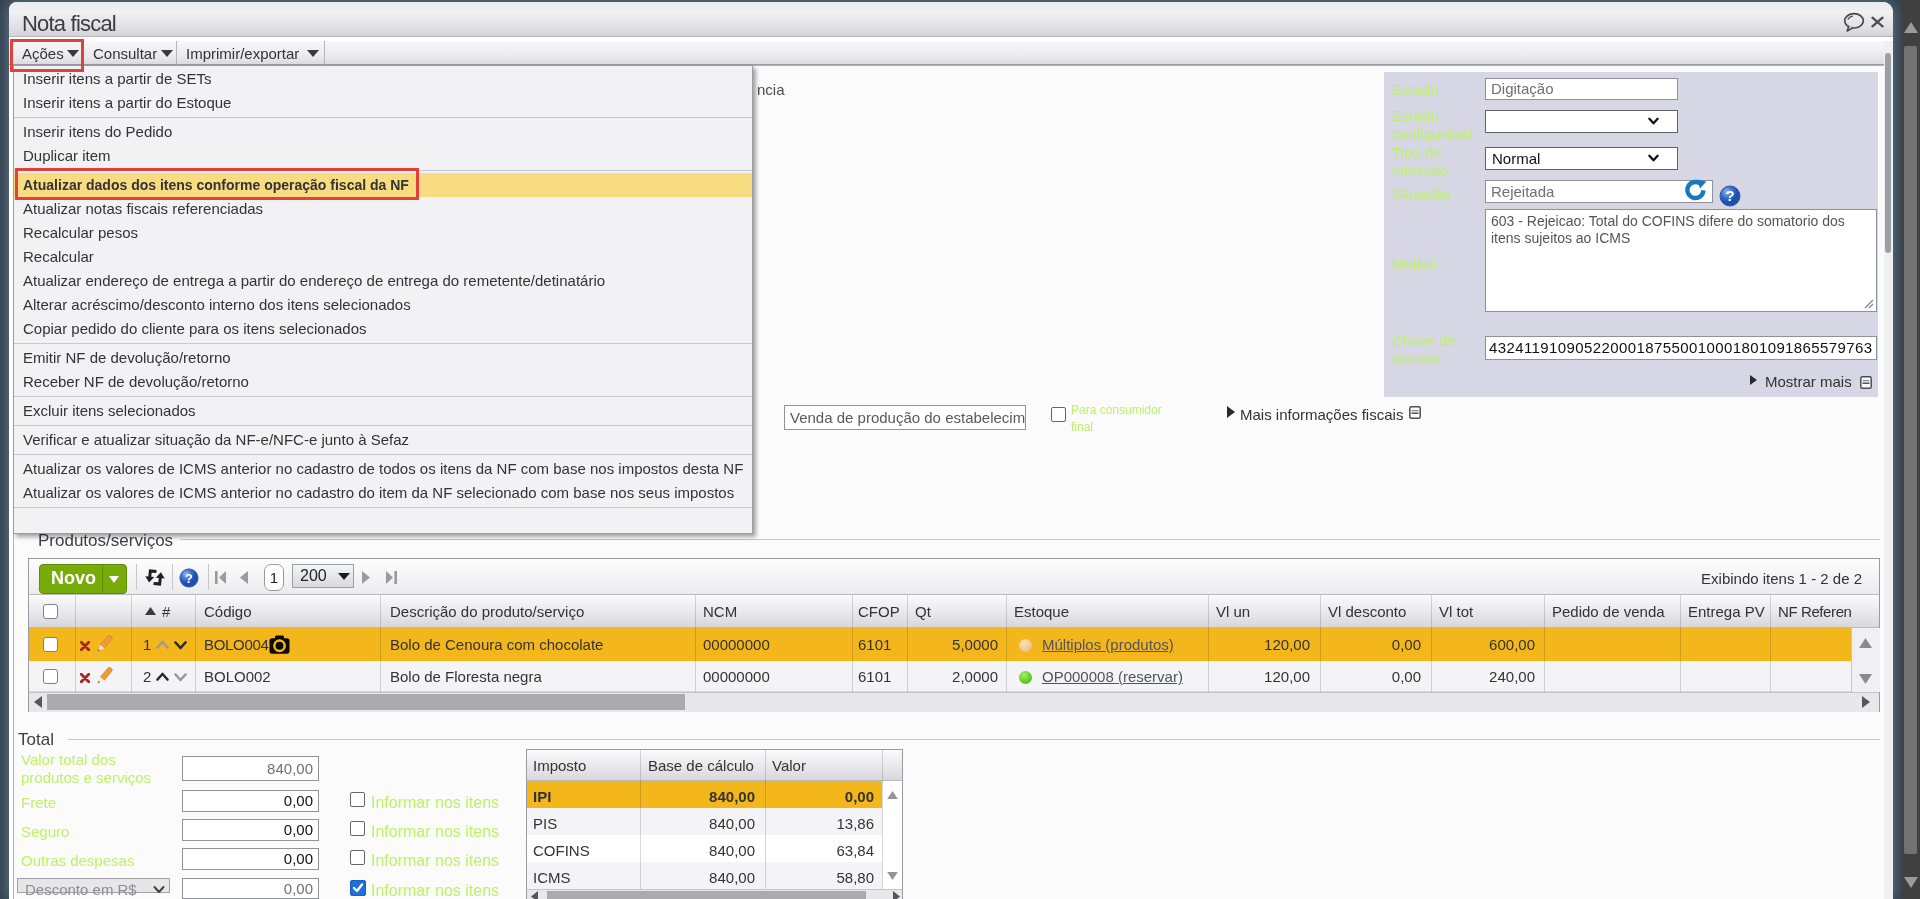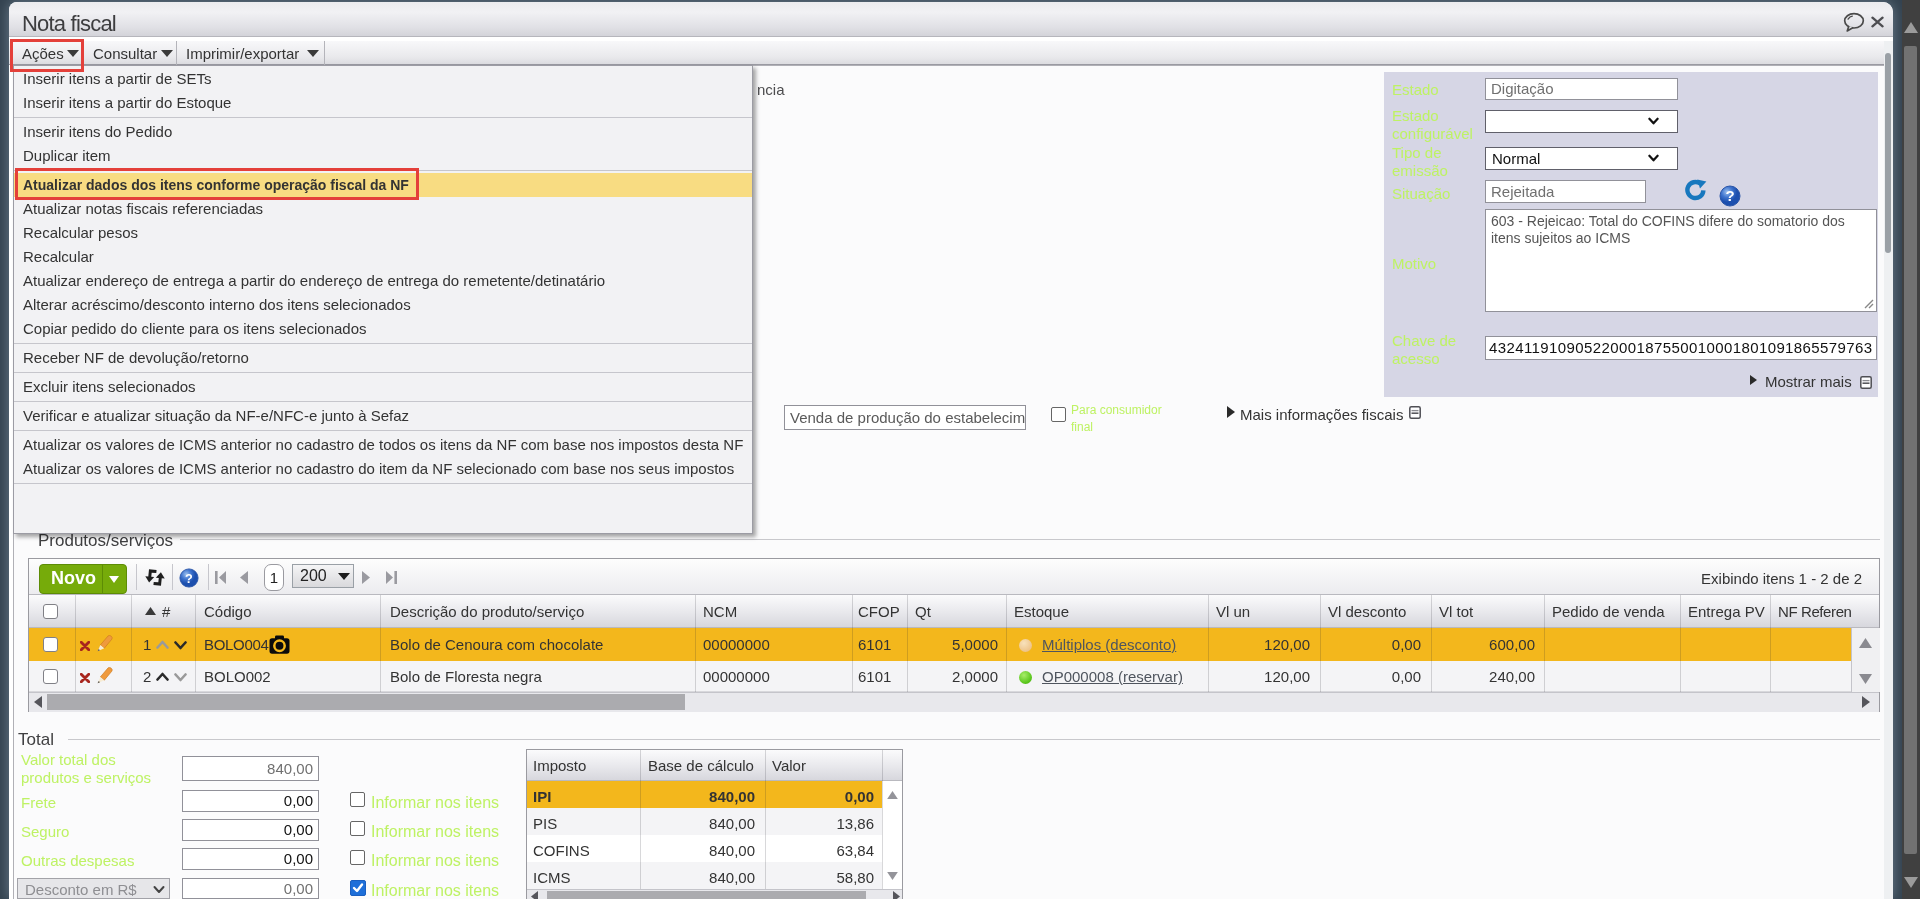--- a/index.html
+++ b/index.html
@@ -98,21 +98,21 @@
 <div class="fsel" style="left:1485px;top:110px;width:193px;height:23px;"></div>
 <svg class="chev" style="left:1648px;top:116px;" viewBox="0 0 12 12">
     <path d="M1.5 3 L6 8 L10.5 3" fill="none" stroke="#111" stroke-width="2.4" stroke-linecap="round" stroke-linejoin="round"></path>
   </svg>
 <div class="flabel" style="left:1392px;top:144px;">Tipo de<br>emissão</div>
 <div class="fsel" style="left:1485px;top:147px;width:193px;height:23px;font-size:15px;color:#111;padding:2px 0 0 6px;">Normal</div>
 <svg class="chev" style="left:1648px;top:153px;" viewBox="0 0 12 12">
     <path d="M1.5 3 L6 8 L10.5 3" fill="none" stroke="#111" stroke-width="2.4" stroke-linecap="round" stroke-linejoin="round"></path>
   </svg>
 <div class="flabel" style="left:1392px;top:185px;">Situação</div>
-<div class="tinput" style="left:1485px;top:180px;width:161px;height:23px;line-height:21px;">Rejeitada</div>
+<div class="tinput" style="left:1485px;top:180px;width:228px;height:23px;line-height:21px;">Rejeitada</div>
 <svg class="abs" style="left:1684px;top:179px;" width="23" height="24" viewBox="0 0 23 24">
   <path d="M16.2 4.6 A8 8 0 1 0 19.4 11.4" fill="none" stroke="#1878be" stroke-width="4.4"></path>
   <path d="M13.2 0.6 L22.4 2.6 L16.0 9.6 Z" fill="#1878be"></path>
 </svg>
 <svg class="abs" style="left:1719px;top:185px;" width="22" height="22" viewBox="0 0 22 22">
   <defs>
       <radialGradient id="hg" cx="35%" cy="30%">
         <stop offset="0%" stop-color="#9cc0ee"></stop>
         <stop offset="55%" stop-color="#3f74ce"></stop>
         <stop offset="100%" stop-color="#1c4fae"></stop>
@@ -265,21 +265,21 @@
 <svg class="abs" style="left:269px;top:635px" width="21" height="19" viewBox="0 0 21 19">
   <rect x="0.5" y="3.2" width="20" height="15.5" rx="2.6" fill="#0b0b0b"></rect>
   <rect x="6" y="0.4" width="9" height="4.5" rx="1.4" fill="#0b0b0b"></rect>
   <circle cx="10.5" cy="10.8" r="5.2" fill="none" stroke="#f3b71c" stroke-width="2.5"></circle>
 </svg>
 <div class="cell" style="left:390px;top:636px;">Bolo de Cenoura com chocolate</div>
 <div class="cell" style="left:703px;top:636px;">00000000</div>
 <div class="cell" style="left:858px;top:636px;">6101</div>
 <div class="cell" style="left:907px;top:636px;width:91px;text-align:right;padding-left:36px;">5,0000</div>
 <div class="abs" style="left:1019px;top:639px;width:13px;height:13px;border-radius:50%;background:radial-gradient(circle at 38% 32%, #f8e2bc, #eec48a 70%, #e5b46e);"></div>
-<div class="cell" style="left:1042px;top:636px;"><a class="lnk">Múltiplos (desconto)</a></div>
+<div class="cell" style="left:1042px;top:636px;"><a class="lnk">Múltiplos (produtos)</a></div>
 <div class="cell" style="left:1208px;top:636px;width:102px;text-align:right;">120,00</div>
 <div class="cell" style="left:1320px;top:636px;width:101px;text-align:right;">0,00</div>
 <div class="cell" style="left:1431px;top:636px;width:104px;text-align:right;">600,00</div>
 
 <div class="abs" style="left:43px;top:669px;width:15px;height:15px;background:#fff;border:1px solid #808086;border-radius:3px;"></div>
 <svg class="abs" style="left:80px;top:673px" width="10" height="10" viewBox="0 0 12 12">
     <path d="M1.5 1.5 L10.5 10.5 M10.5 1.5 L1.5 10.5" stroke="#a8261e" stroke-width="3.4" stroke-linecap="round"></path>
   </svg>
 <svg class="abs" style="left:96px;top:667px" width="18" height="18" viewBox="0 0 18 18">
   <path d="M12.2 0.8 Q13.6 -0.2 15.2 1.2 Q16.8 2.6 15.9 4.1 L8.3 13.2 L4.4 9.9 Z" fill="#ef9a3d" stroke="#d07c1e" stroke-width="0.7"></path>
@@ -330,21 +330,21 @@
 <div class="abs" style="left:350px;top:792px;width:15px;height:15px;background:#fff;border:1px solid #666;border-radius:2px;"></div>
 <div class="flabel" style="left:371px;top:794px;font-size:16px;">Informar nos itens</div>
 <div class="flabel" style="left:21px;top:823px;">Seguro</div>
 <div class="tinput" style="left:182px;top:819px;width:137px;height:22px;text-align:right;color:#111;">0,00</div>
 <div class="abs" style="left:350px;top:821px;width:15px;height:15px;background:#fff;border:1px solid #666;border-radius:2px;"></div>
 <div class="flabel" style="left:371px;top:823px;font-size:16px;">Informar nos itens</div>
 <div class="flabel" style="left:21px;top:852px;">Outras despesas</div>
 <div class="tinput" style="left:182px;top:848px;width:137px;height:22px;text-align:right;color:#111;">0,00</div>
 <div class="abs" style="left:350px;top:850px;width:15px;height:15px;background:#fff;border:1px solid #666;border-radius:2px;"></div>
 <div class="flabel" style="left:371px;top:852px;font-size:16px;">Informar nos itens</div>
-<div class="abs" style="left:17px;top:878px;width:153px;height:21px;background:#e6e6e9;border:1px solid #a2a2a8;font-size:15px;color:#8e8e92;">
+<div class="abs" style="left:17px;top:878px;width:153px;height:15px;background:#e6e6e9;border:1px solid #a2a2a8;font-size:15px;color:#8e8e92;">
   <span class="abs" style="left:7px;top:2px;">Desconto em R$</span>
   <svg class="abs" style="left:135px;top:5px;" width="12" height="12" viewBox="0 0 12 12">
       <path d="M1.5 3 L6 8 L10.5 3" fill="none" stroke="#444" stroke-width="2" stroke-linecap="round" stroke-linejoin="round"></path>
     </svg>
 </div>
 <div class="tinput" style="left:182px;top:878px;width:137px;height:21px;text-align:right;">0,00</div>
 <div class="abs" style="left:350px;top:880px;width:16px;height:16px;background:#1e6fd9;border:1px solid #1a5fc0;border-radius:2px;">
   <svg width="14" height="14" viewBox="0 0 14 14" style="position:absolute;left:0;top:0;">
       <path d="M3 7 L6 10 L11 3.5" fill="none" stroke="#fff" stroke-width="2.4" stroke-linecap="round" stroke-linejoin="round"></path>
     </svg>
@@ -397,20 +397,21 @@
   <div class="mi">Duplicar item</div>
   <div class="msep"></div>
   <div class="mi hl">Atualizar dados dos itens conforme operação fiscal da NF</div>
   <div class="mi">Atualizar notas fiscais referenciadas</div>
   <div class="mi">Recalcular pesos</div>
   <div class="mi">Recalcular</div>
   <div class="mi">Atualizar endereço de entrega a partir do endereço de entrega do remetente/detinatário</div>
   <div class="mi">Alterar acréscimo/desconto interno dos itens selecionados</div>
   <div class="mi">Copiar pedido do cliente para os itens selecionados</div>
   <div class="msep"></div>
+  <div class="mi">Emitir NF de devolução/retorno</div>
   <div class="mi">Receber NF de devolução/retorno</div>
   <div class="msep"></div>
   <div class="mi">Excluir itens selecionados</div>
   <div class="msep"></div>
   <div class="mi">Verificar e atualizar situação da NF-e/NFC-e junto à Sefaz</div>
   <div class="msep"></div>
   <div class="mi">Atualizar os valores de ICMS anterior no cadastro de todos os itens da NF com base nos impostos desta NF</div>
   <div class="mi">Atualizar os valores de ICMS anterior no cadastro do item da NF selecionado com base nos seus impostos</div>
   <div class="msep"></div>
 </div>

